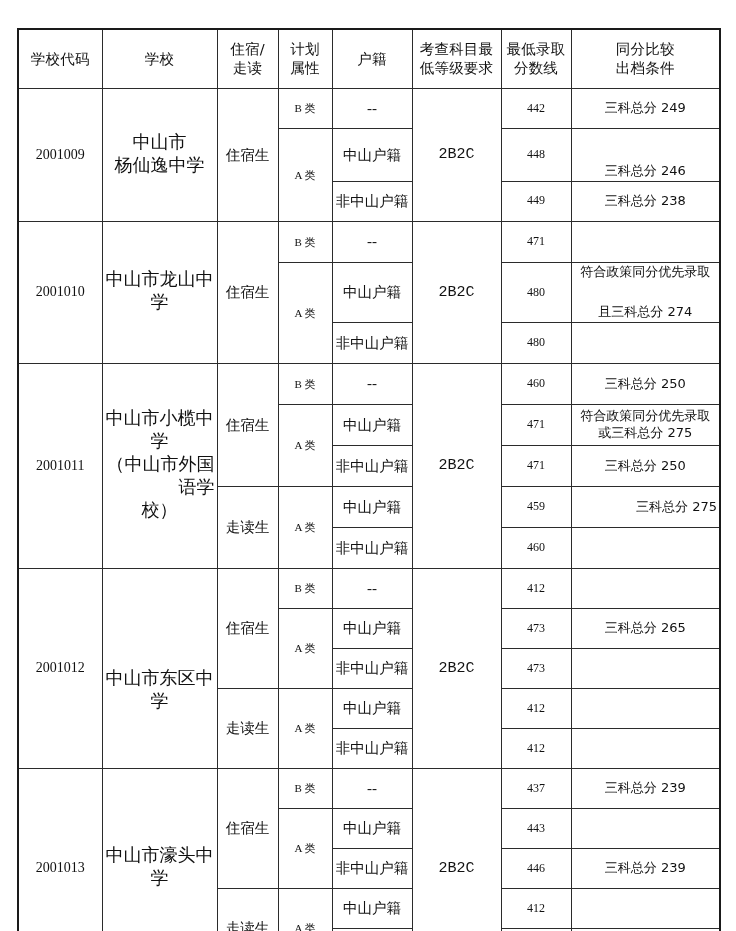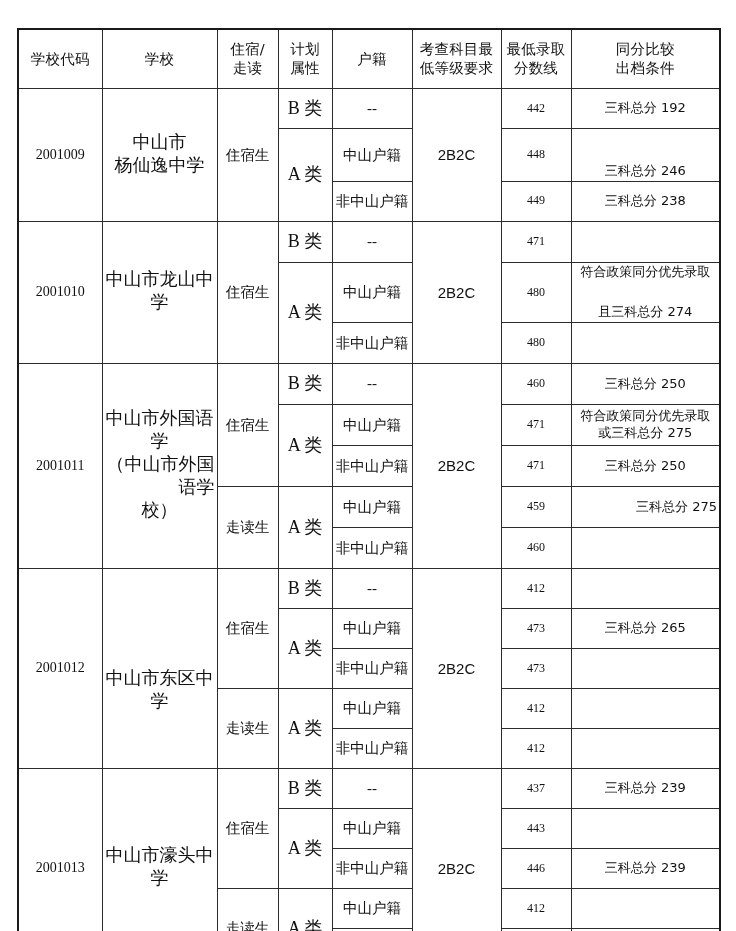--- a/index.html
+++ b/index.html
@@ -62,25 +62,25 @@
     font-family: Liberation Mono, monospace;
     font-size: 18px;
     line-height: 1.45;
   }
   td.board, td.reg {
     font-family: Liberation Sans, sans-serif;
     font-size: 14.5px;
   }
   td.plan {
     font-family: "Liberation Serif", serif;
-    font-size: 18px;
+    font-size: 11px;
     margin-left: 17px;
   }
   td.req {
-    font-family: Liberation Sans, sans-serif;
+    font-family: Liberation Mono, monospace;
     font-size: 15px;
   }
   td.score {
     font-family: "Liberation Serif", serif;
     font-size: 12px;
   }
   td.cond {
     font-family: "DejaVu Sans", "Liberation Sans", sans-serif;
     font-size: 13px;
     line-height: 1.35;
@@ -148,21 +148,21 @@
           <td class="school" rowspan="3">
             <span style="display: block;">中山市</span>
             <span style="display: block;">杨仙逸中学</span>
           </td>
           <td class="board" rowspan="3">住宿生</td>
           <td class="plan" rowspan="1">B 类</td>
           <td class="dash">--</td>
           <td class="req" rowspan="3">2B2C</td>
           <td class="score">442</td>
           <td class="cond">
-            <span style="display: block;">三科总分 192</span>
+            <span style="display: block;">三科总分 249</span>
           </td>
         </tr>
         <tr>
           <td class="plan" rowspan="2">A 类</td>
           <td class="reg">中山户籍</td>
           <td class="score">448</td>
           <td class="cond">
             <span style="display: block; margin-top: 33px;">三科总分 246</span>
           </td>
         </tr>
@@ -195,21 +195,21 @@
           </td>
         </tr>
         <tr class="tall">
           <td class="reg">非中山户籍</td>
           <td class="score">480</td>
           <td class="cond"></td>
         </tr>
         <tr class="tall">
           <td class="code" rowspan="5">2001011</td>
           <td class="school" rowspan="5">
-            <span style="display: block;">中山市外国语学</span>
+            <span style="display: block;">中山市小榄中学</span>
             <span style="display: block; text-align: right;">（中山市外国语学</span>
             <span style="display: block;">校）</span>
           </td>
           <td class="board" rowspan="3">住宿生</td>
           <td class="plan" rowspan="1">B 类</td>
           <td class="dash">--</td>
           <td class="req" rowspan="5">2B2C</td>
           <td class="score">460</td>
           <td class="cond">
             <span style="display: block;">三科总分 250</span>

